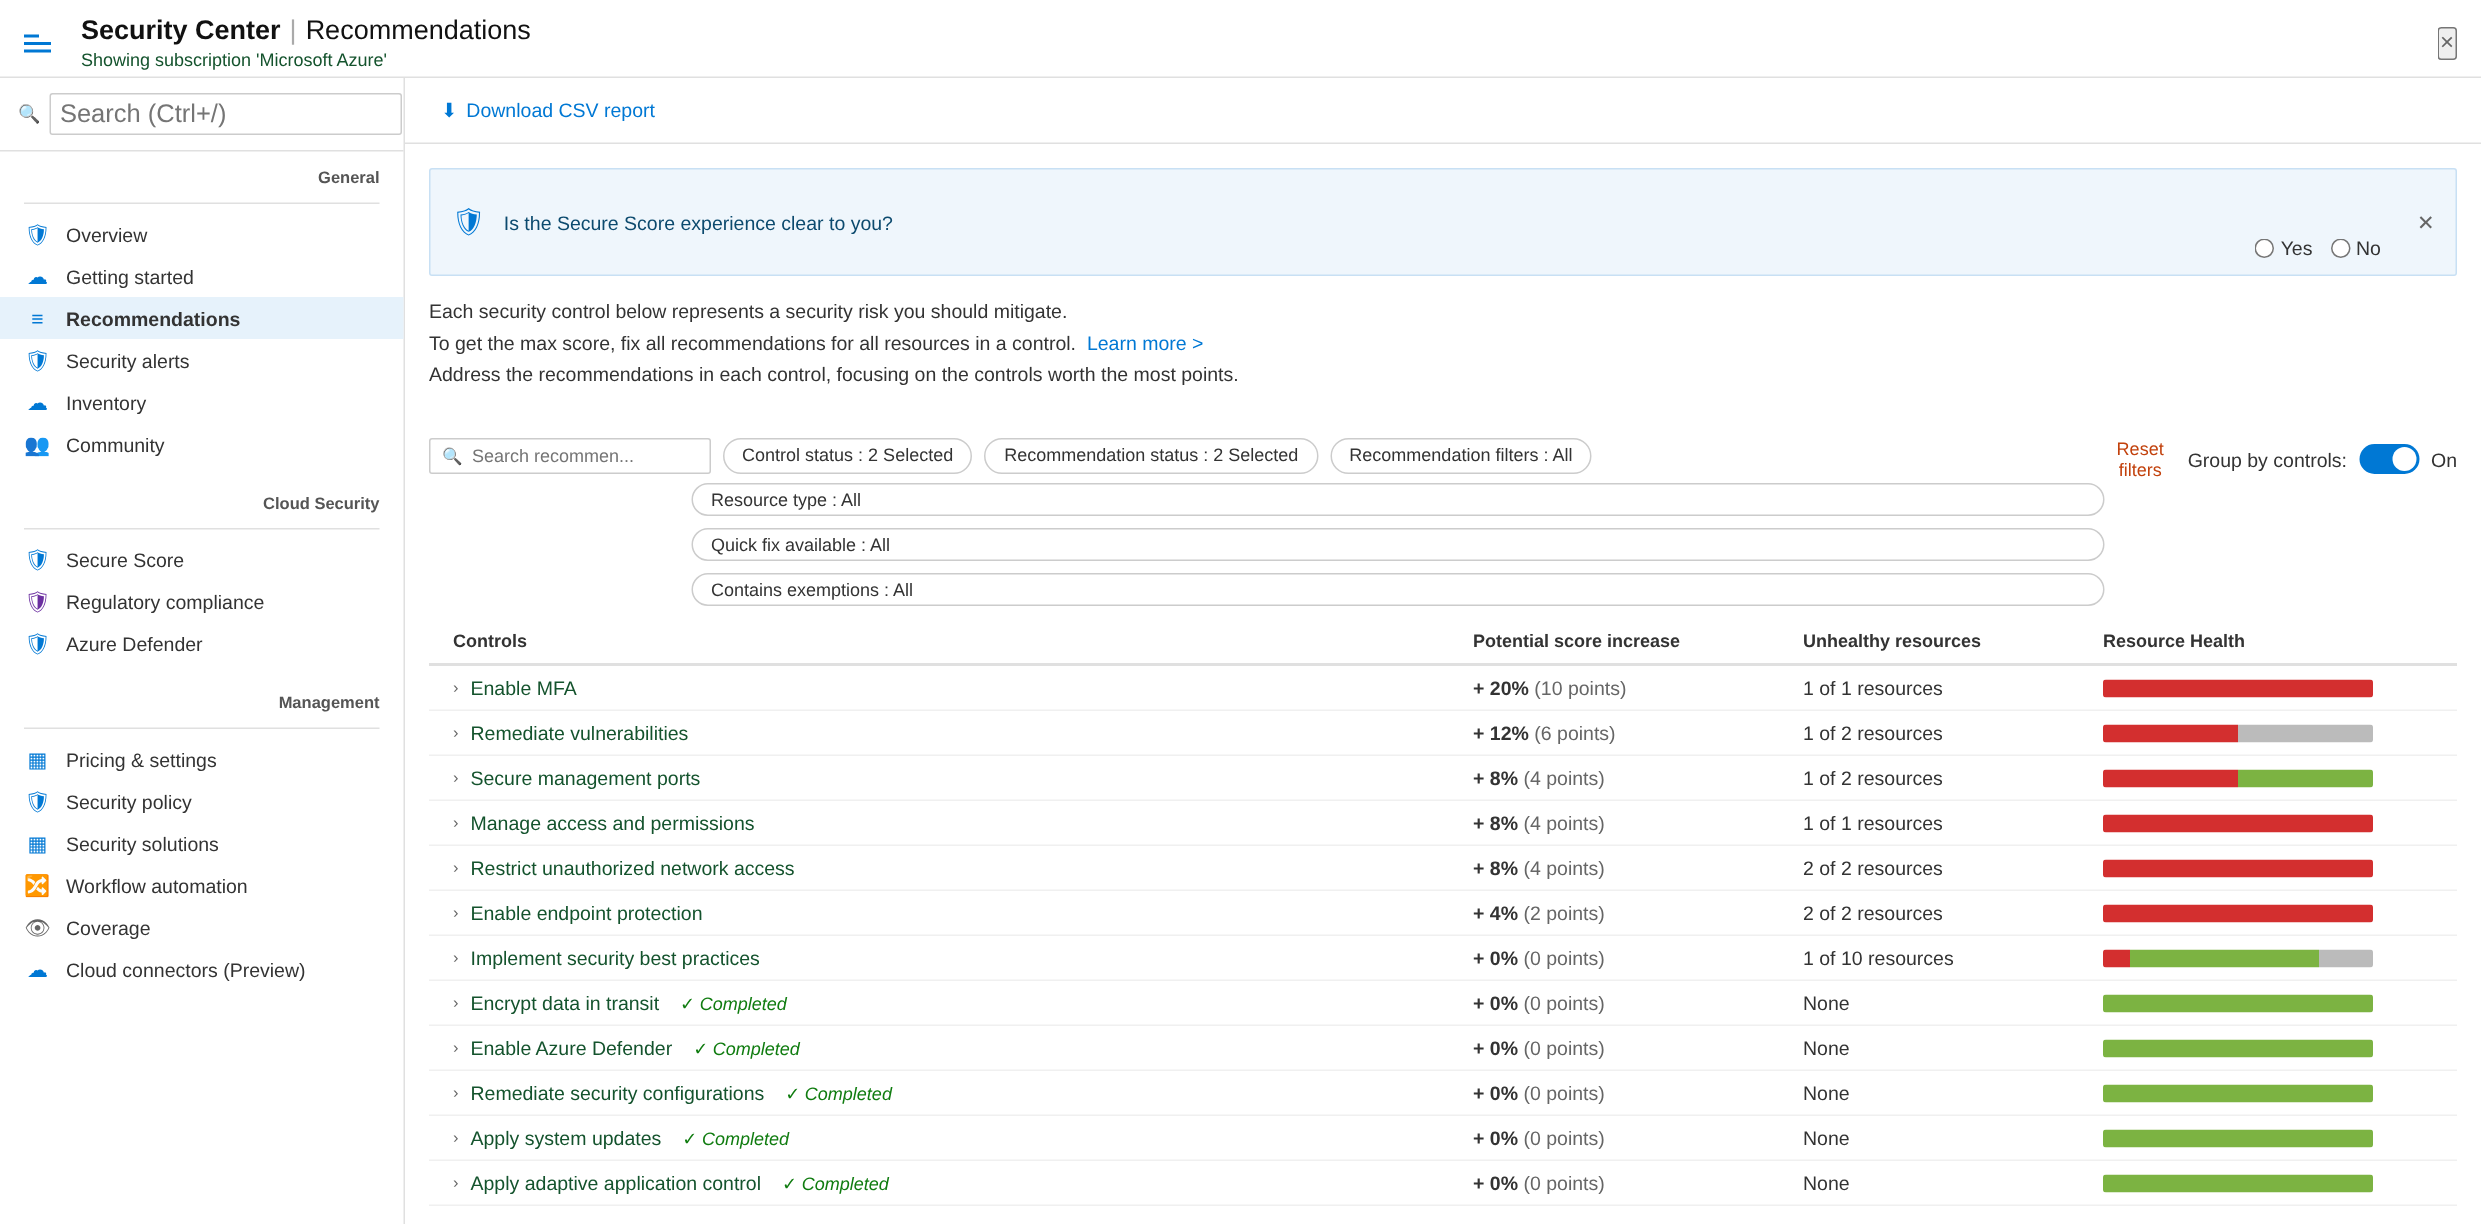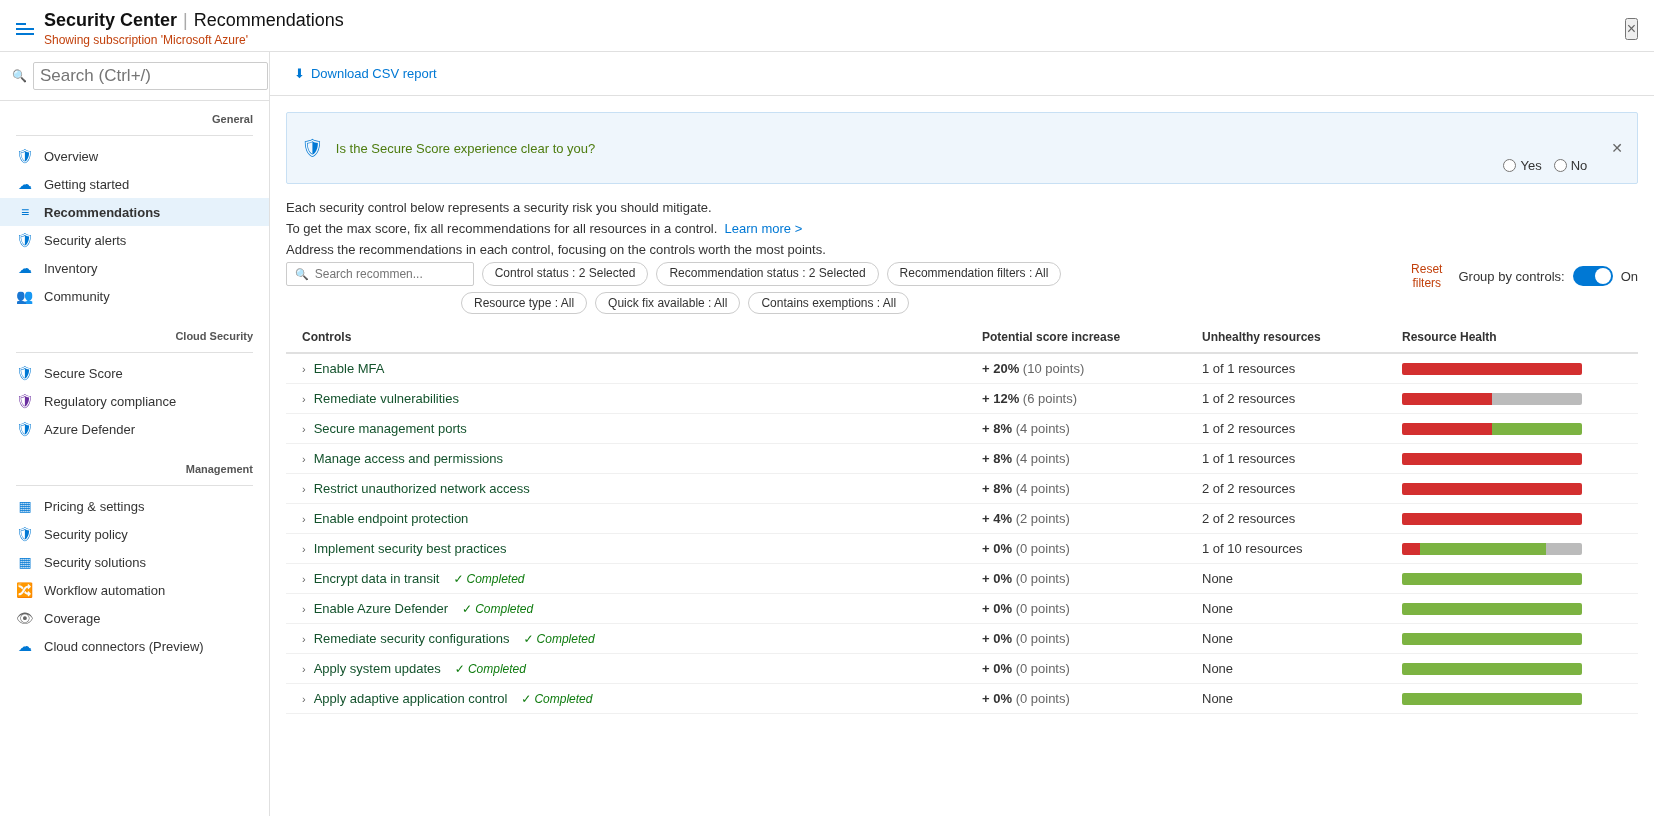--- a/index.html
+++ b/index.html
@@ -2,21 +2,21 @@
 <html><head>
   <meta charset="utf-8">
   <style>
     * { box-sizing: border-box; margin: 0; padding: 0; }
     body { font-family: 'Segoe UI', Arial, sans-serif; font-size: 13px; color: #333; background: #fff; display: flex; flex-direction: column; height: 816px; overflow: hidden; }
 
     .title-bar {
       display: flex; align-items: center; justify-content: space-between;
       padding: 10px 16px 4px 16px; border-bottom: 1px solid #e0e0e0;
     }
-    .title-bar-left { display: flex; align-items: center; gap: 10px; }
+    .title-bar-left { display: flex; align-items: center; gap: 20px; }
     .hamburger-icon { display: flex; flex-direction: column; gap: 3px; cursor: pointer; }
     .hamburger-icon span { display: block; width: 18px; height: 2px; background: #0078d4; }
     .hamburger-icon span:first-child { width: 10px; }
     .close-icon { cursor: pointer; font-size: 16px; color: #666; }
 
     .main-layout { display: flex; flex: 1; overflow: hidden; }
 
     
     .sidebar {
       width: 270px; min-width: 270px; border-right: 1px solid #e0e0e0;
@@ -57,27 +57,27 @@
 
     .content-inner { flex: 1; overflow-y: auto; padding: 16px; }
 
     
     .banner {
       background: #eff6fc; border: 1px solid #c8e0f4; border-radius: 2px;
       display: flex; align-items: center; padding: 10px 14px; margin-bottom: 14px;
       gap: 12px;
     }
     .banner .shield { color: #0078d4; font-size: 18px; }
-    .banner-text { flex: 1; font-size: 13px; color: #4d7c0f; }
+    .banner-text { flex: 1; font-size: 13px; color: #0c4a6e; }
     .banner-radios { display: flex; align-items: center; gap: 12px; font-size: 13px; }
     .banner-radios label { display: flex; align-items: center; gap: 4px; cursor: pointer; margin-top: 35px; }
     .banner-close { cursor: pointer; color: #666; font-size: 14px; margin-left: 12px; }
 
     
-    .description { font-size: 13px; color: #333; line-height: 1.6; margin-bottom: 2px; }
+    .description { font-size: 13px; color: #333; line-height: 1.6; margin-bottom: 32px; }
     .description a { color: #0078d4; text-decoration: none; }
     .filter-search {
       display: flex; align-items: center; border: 1px solid #ccc; border-radius: 2px;
       padding: 4px 8px; gap: 6px; background: #fff;
     }
     .filter-search input { border: none; outline: none; font-size: 12px; width: 150px; }
     .filter-chip {
       border: 1px solid #ccc; border-radius: 12px; padding: 3px 12px;
       font-size: 12px; color: #333; cursor: pointer; background: #fff; white-space: nowrap;
     }
@@ -141,21 +141,21 @@
       <span></span>
         <span></span>
         <span></span>
     </div>
     <div>
       <div style="display:flex;align-items:baseline;gap:6px;">
         <span style="font-size:18px;font-weight:600;color:#111;">Security Center</span>
         <span style="font-size:18px;color:#aaa;">|</span>
         <span style="font-size:18px;font-weight:400;color:#111;">Recommendations</span>
       </div>
-      <div style="font-size:12px;color:#c2410c;margin-top:2px;">Showing subscription 'Microsoft Azure'</div>
+      <div style="font-size:12px;color:#14532d;margin-top:2px;">Showing subscription 'Microsoft Azure'</div>
     </div>
   </div>
   <button class="close-icon">×</button>
 </div>
 
 <div class="main-layout">
 
   <div class="sidebar">
     <div class="sidebar-search">
       <span style="color:#666;font-size:12px;">🔍</span>
@@ -276,21 +276,21 @@
         <div class="filter-chips-col">
           <div class="filter-chips-row">
             <div class="filter-search">
               <span style="color:#666;font-size:11px;">🔍</span>
               <input type="text" placeholder="Search recommen..." style="">
             </div>
             <span class="filter-chip">Control status : 2 Selected</span>
             <span class="filter-chip">Recommendation status : 2 Selected</span>
             <span class="filter-chip">Recommendation filters : All</span>
           </div>
-          <div class="filter-chips-row" style="padding-left:175px;">
+          <div class="filter-chips-row" style="padding-left:175px;flex-direction:column;">
             <span class="filter-chip">Resource type : All</span>
             <span class="filter-chip">Quick fix available : All</span>
             <span class="filter-chip">Contains exemptions : All</span>
           </div>
         </div>
         <div style="display:flex;flex-direction:column;align-items:flex-end;gap:8px;min-width:160px;">
           <div style="display:flex;align-items:center;gap:16px;">
             <span style="color:#c2410c;font-size:12px;cursor:pointer;white-space:pre-line;text-align:center;">Reset
 filters</span>
             <div class="group-by">

